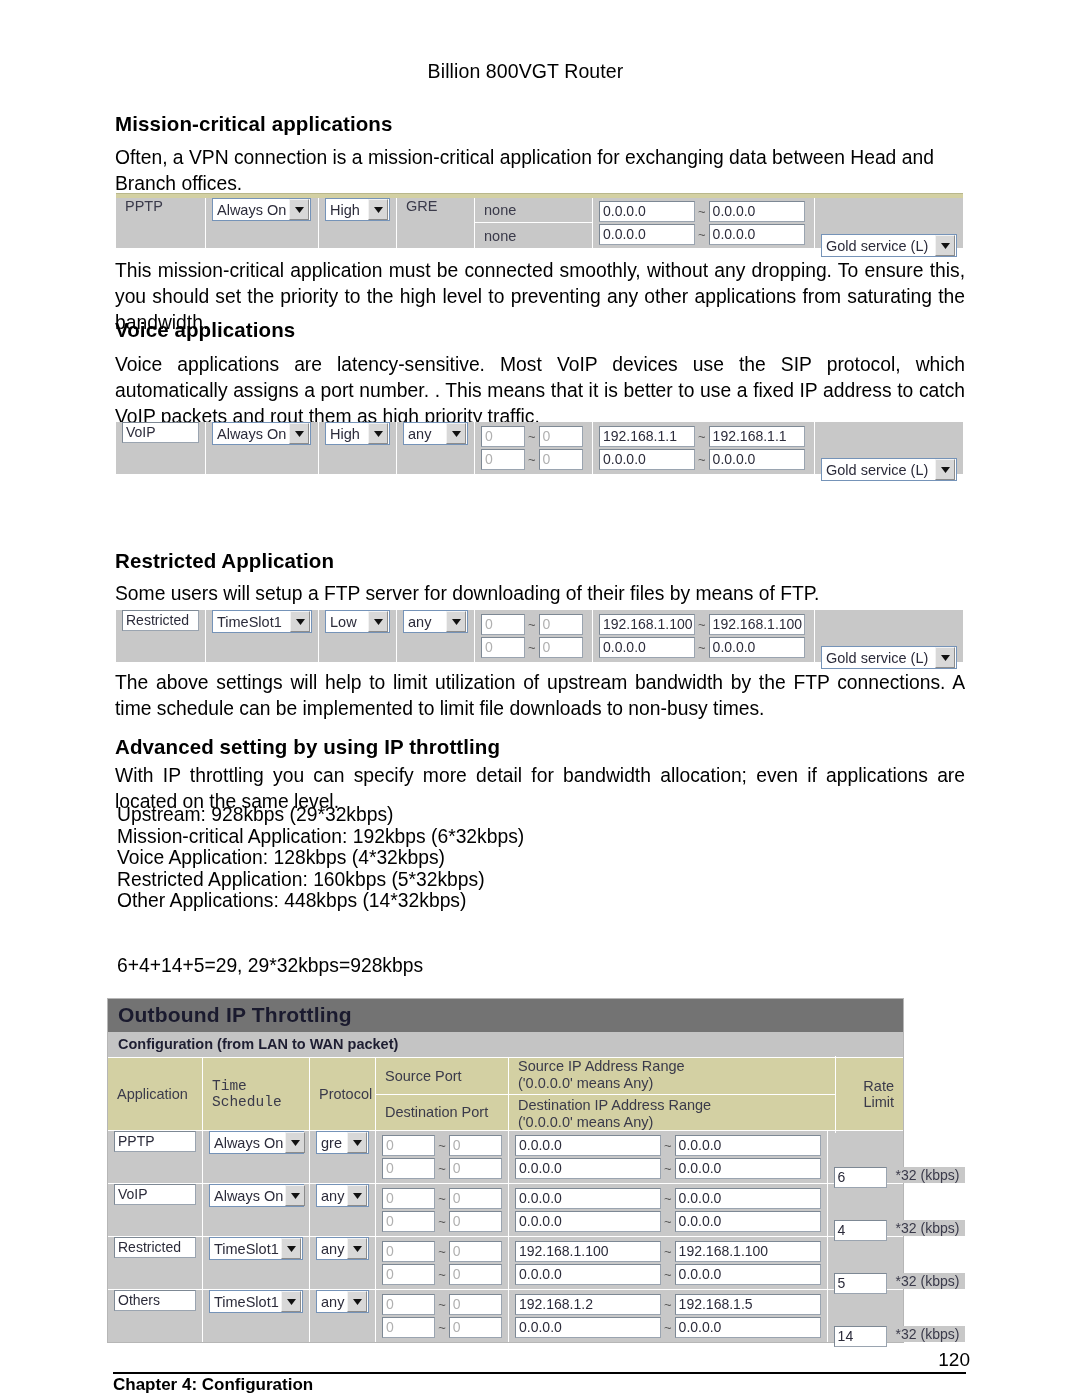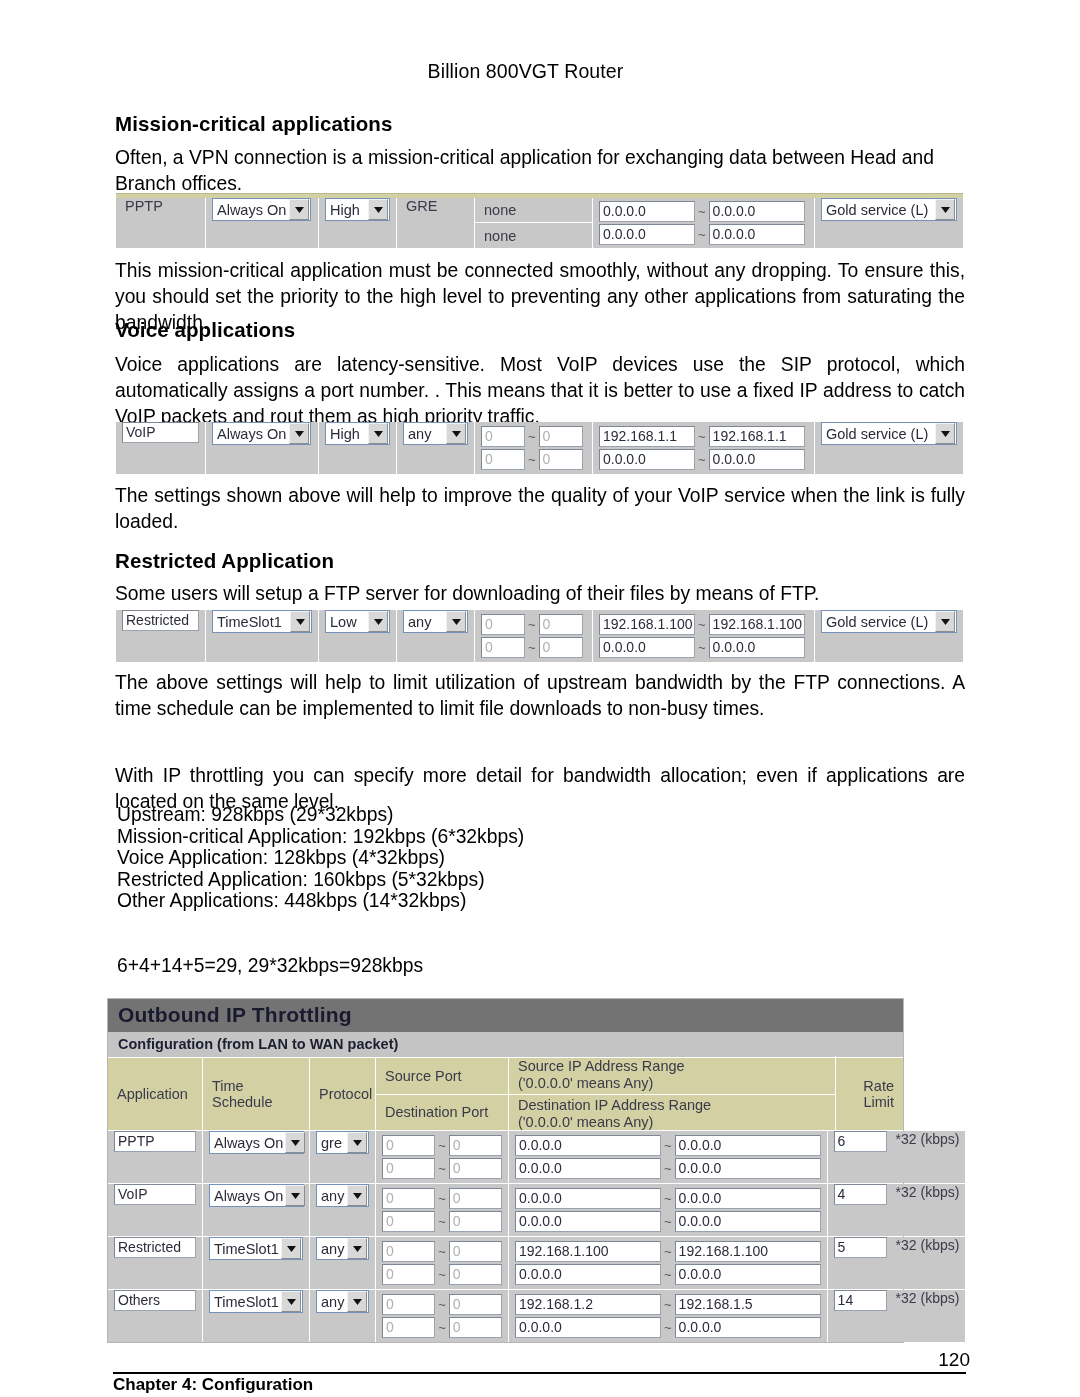--- a/index.html
+++ b/index.html
@@ -87,21 +87,21 @@
     color: #3a3a4a;
   }
   .cell.pack { padding: 0 6px; }
   .cell.col2 {
     flex-direction: column;
     justify-content: center;
     align-items: stretch;
     padding: 3px 6px;
     gap: 2px;
   }
-  .cell.nb { border-right: none; }
+  .cell.nb { border-right: none; margin-top: 36px; }
 
   
   .lbl { font-size: 14.5px; color: #3a3a4a; white-space: nowrap; }
 
   
   .tin {
     box-sizing: border-box;
     background: #ffffff;
     border: 1px solid #9aa4b0;
     border-top-color: #7d8894;
@@ -391,21 +391,20 @@
           <span class="arw">
               <svg width="9" height="6" viewBox="0 0 9 6">
                 <path d="M0 0 L9 0 L4.5 6 Z" fill="#111"></path>
               </svg>
             </span>
         </span>
       </div>
     </div>
   </div>
 
-  <div class="para" style="top:483px;">The settings shown above will help to improve the quality of your VoIP service when the link is fully loaded.</div>
 
   <div class="h-sec" style="top:549px;">Restricted Application</div>
   <div class="para nojust" style="top:581px;">Some users will setup a FTP server for downloading of their files by means of FTP.</div>
 
   <div class="ui-table" id="qos-table-3" style="left:116px; top:610px; width:847px;">
     <div class="ui-row" style="height:52px;">
       <div class="cell pack" style="width:90px;">
         <span class="tin" style="width:78px;">Restricted</span>
       </div>
       <div class="cell pack" style="width:113px;">
@@ -470,36 +469,37 @@
                 <path d="M0 0 L9 0 L4.5 6 Z" fill="#111"></path>
               </svg>
             </span>
         </span>
       </div>
     </div>
   </div>
 
   <div class="para" style="top:670px;">The above settings will help to limit utilization of upstream bandwidth by the FTP connections. A time schedule can be implemented to limit file downloads to non-busy times.</div>
 
+  <div class="h-sec" style="top:735px;">Advanced setting by using IP throttling</div>
   <div class="para" style="top:763px;">With IP throttling you can specify more detail for bandwidth allocation; even if applications are located on the same level.</div>
 
   <div class="plain-list" style="top:804px;">Upstream: 928kbps (29*32kbps)
 Mission-critical Application: 192kbps (6*32kbps)
 Voice Application: 128kbps (4*32kbps)
 Restricted Application: 160kbps (5*32kbps)
 Other Applications: 448kbps (14*32kbps)</div>
   <div class="plain-list" style="top:955px;">6+4+14+5=29, 29*32kbps=928kbps</div>
 
   <div id="throttle-panel">
     <div class="panel-title">Outbound IP Throttling</div>
     <div class="panel-sub">Configuration (from LAN to WAN packet)</div>
 
     <div class="thead" style="height:72px;">
       <div class="hc" style="width:95px;">Application</div>
-      <div class="hc" style="width:107px;">Time Schedule</div>
+      <div class="hc" style="width:107px;font-family:Liberation Mono, monospace;">Time Schedule</div>
       <div class="hc" style="width:66px;">Protocol</div>
       <div class="hc stack" style="width:133px;">
         <div>Source Port</div>
         <div>Destination Port</div>
       </div>
       <div class="hc stack" style="width:327px;">
         <div>
           <span class="two-line">
             <span>Source IP Address Range</span><br>
             <span>('0.0.0.0' means Any)</span>

